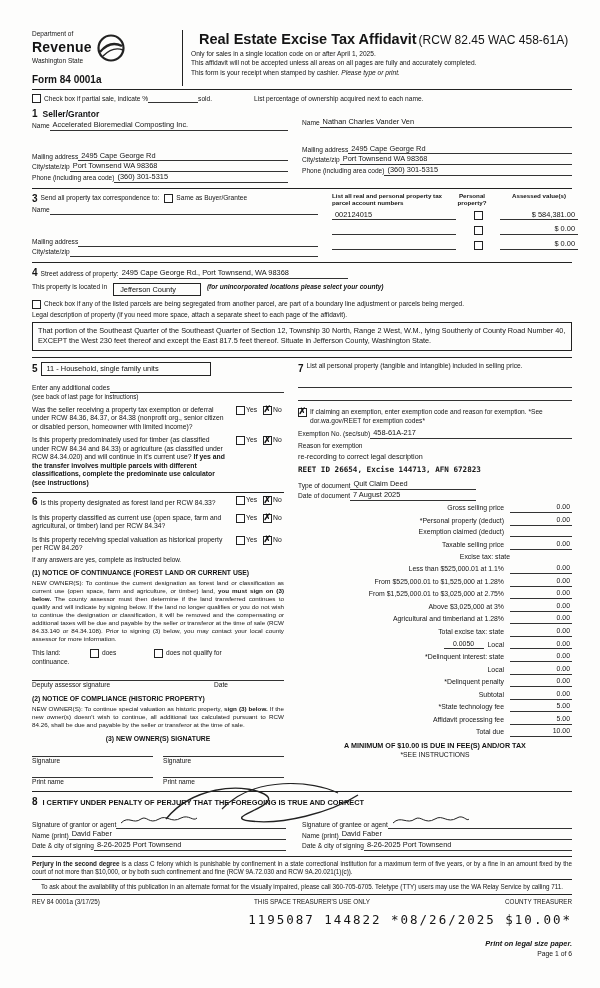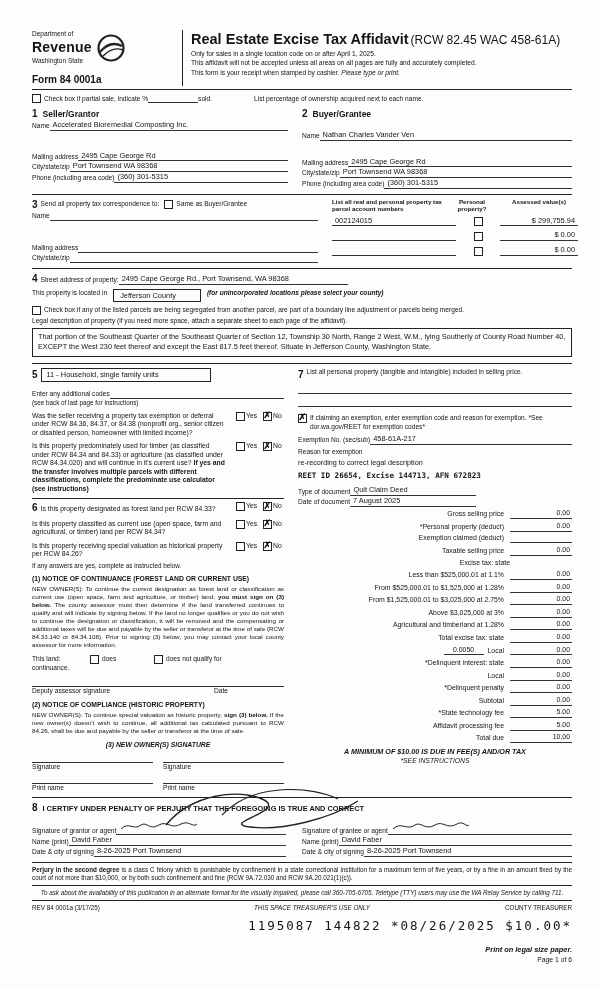--- a/index.html
+++ b/index.html
@@ -20,21 +20,21 @@
   .yn .cb{margin:0 1px 0 4px;}
   
   .hdr{display:flex;align-items:flex-start;}
   .brand{width:148px;flex:none;}
   .brand-top{display:flex;align-items:center;}
   .dept{font-size:6.5px;}
   .rev{font-size:14px;font-weight:bold;letter-spacing:.2px;}
   .wstate{font-size:6.5px;}
   .formno{font-weight:bold;font-size:10px;margin-top:8px;}
   .vline{border-left:1.5px solid #222;margin:0 8px 0 2px;align-self:stretch;}
-  .title{font-weight:bold;font-size:14.5px;}
+  .title{font-weight:bold;font-size:14.5px;margin-left:8px;}
   .rcw{font-size:12px;}
   .note{font-size:6.6px;margin-top:1px;}
   
   .half{width:50%;box-sizing:border-box;padding-right:14px;}
   .fld{display:flex;align-items:flex-end;}
   .fld .fill{flex:1;}
   
   .parcel-h{font-weight:bold;font-size:6.2px;line-height:1.15;}
   .pc1{width:118px;flex:none;}
   .pc2{width:44px;flex:none;text-align:center;}
@@ -56,21 +56,21 @@
   
   .fee{display:flex;justify-content:flex-end;align-items:flex-end;font-size:6.9px;margin-top:2.6px;}
   .fee .flabel{text-align:right;white-space:nowrap;}
   .fee .fval{width:58px;flex:none;border-bottom:1px solid #333;text-align:right;margin-left:6px;padding:0 2px;}
   .fee .frate{width:40px;flex:none;border-bottom:1px solid #333;text-align:center;margin-right:4px;}
   
   .certcol{width:50%;box-sizing:border-box;padding-right:16px;position:relative;}
   .scribble{position:absolute;pointer-events:none;}
   .stamp-line{font-family:"DejaVu Sans Mono",monospace;font-size:12.5px;letter-spacing:2px;margin:6px 0 0 10px;text-align:right;}
   .reet-stamp{font-family:"DejaVu Sans Mono",monospace;font-weight:bold;font-size:7.6px;margin-top:3px;}
-  .center{text-align:center;font-style:italic;}
+  .center{text-align:center;}
   .right{text-align:right;}
   .b{font-weight:bold;}
   .i{font-style:italic;}
 </style>
 </head>
 <body>
 
 <div class="page">
 
   <div class="hdr">
@@ -131,24 +131,20 @@
       <div class="fld">
         <span class="lbl">City/state/zip</span>
         <span class="fill">Port Townsend WA 98368</span>
       </div>
       <div class="fld">
         <span class="lbl">Phone (including area code)</span>
         <span class="fill">(360) 301-5315</span>
       </div>
     </div>
     <div class="half" style="padding-right:0">
-      <div>
-        <span class="num">2</span>
-        <span class="sec-title">Buyer/Grantee</span>
-      </div>
       <div class="fld" style="margin-top:10px">
         <span class="lbl">Name</span>
         <span class="fill">Nathan Charles Vander Ven</span>
       </div>
       <div class="fld" style="margin-top:16px">
         <span class="lbl">Mailing address</span>
         <span class="fill">2495 Cape George Rd</span>
       </div>
       <div class="fld">
         <span class="lbl">City/state/zip</span>
@@ -186,21 +182,21 @@
     </div>
     <div class="grow">
       <div class="row parcel-h">
         <div class="pc1">List all real and personal property tax parcel account numbers</div>
         <div class="pc2">Personal property?</div>
         <div class="pc3">Assessed value(s)</div>
       </div>
       <div class="prow">
         <span class="fill pc1">002124015</span>
         <span class="pc2"><span class="cb" style="margin:0"></span></span>
-        <span class="fill pc3">$ 299,755.94</span>
+        <span class="fill pc3">$ 584,381.00</span>
       </div>
       <div class="prow">
         <span class="fill pc1"></span>
         <span class="pc2"><span class="cb" style="margin:0"></span></span>
         <span class="fill pc3">$ 0.00</span>
       </div>
       <div class="prow">
         <span class="fill pc1"></span>
         <span class="pc2"><span class="cb" style="margin:0"></span></span>
         <span class="fill pc3">$ 0.00</span>

